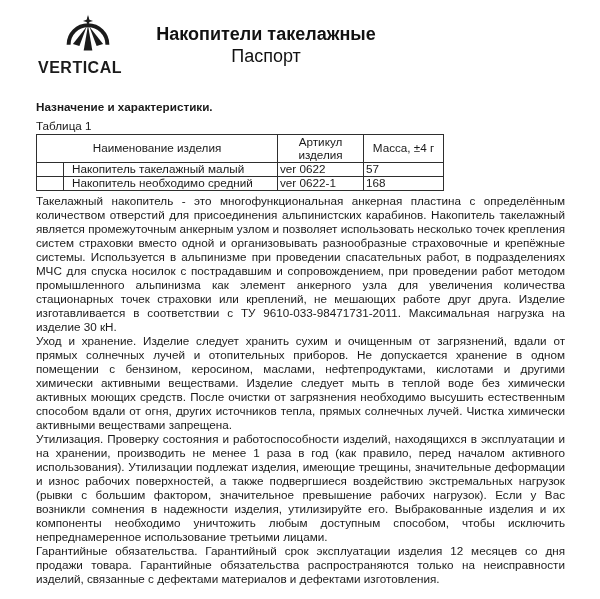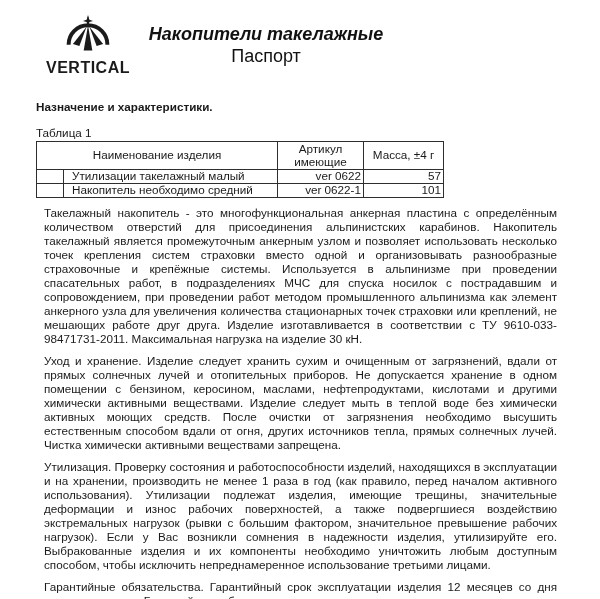--- a/index.html
+++ b/index.html
@@ -11,41 +11,40 @@
     overflow: hidden;
     font-family: "Liberation Sans", sans-serif;
     color: #1a1a1a;
     position: relative;
   }
   .page { width: 600px; height: 599px; position: relative; }
 
   
   .logo-block {
     position: absolute; left: 38px; top: 14px; width: 100px;
-    text-align: center;
   }
   .logo-icon { display: block; margin: 0 auto; }
   .brand-text {
     font-weight: bold; font-size: 16px; letter-spacing: 0.5px;
     color: #1b1b1b; margin-top: 1px;
   }
   .title-block {
     position: absolute; left: 0; top: 23px; width: 532px;
     text-align: center; line-height: 22px;
   }
-  .doc-title { font-size: 18px; font-weight: bold; color: #111; font-style: italic; }
+  .doc-title { font-size: 18px; font-weight: bold; color: #111; }
   .doc-subtitle { font-size: 18px; font-weight: normal; color: #111; }
 
   
   .content {
     position: absolute; left: 36px; top: 100px; width: 529px;
     font-size: 11.7px; line-height: 14px;
   }
   .sec-heading { font-weight: bold; line-height: 13px; }
-  .table-caption { line-height: 14px; margin-top: 13px; }
+  .table-caption { line-height: 14px; margin-top: 6px; }
 
   table.t1 {
     border-collapse: collapse;
     width: 407px;
     margin-top: 1px;
     table-layout: fixed;
     font-size: 11.7px;
     border-radius: 25px;
   }
   table.t1 th, table.t1 td {
@@ -55,26 +54,26 @@
     overflow: hidden;
     white-space: nowrap;
   }
   table.t1 th {
     font-weight: normal;
     text-align: center;
     padding: 1px 2px;
     white-space: normal;
   }
   table.t1 td.cell-name { text-align: left; padding-left: 8px; }
-  table.t1 td.cell-center { text-align: right; margin-top: 8px; }
+  table.t1 td.cell-center { text-align: left; margin-top: 8px; }
   table.t1 tbody td { height: 13px; }
 
   .paragraphs { margin-top: 3px; }
   .paragraphs p {
-    margin: 8px; text-align: justify;
+    margin: 0; text-align: justify;
     text-align-last: left;
   }
   .lead { font-weight: normal; }
 </style>
 </head>
 <body>
 
 <div class="page">
 
   <div class="logo-block">
@@ -107,36 +106,36 @@
     <table class="t1">
       <colgroup>
         <col style="width:27px">
           <col style="width:214px">
           <col style="width:86px">
           <col style="width:80px">
       </colgroup>
       <thead>
         <tr>
           <th colspan="2">Наименование изделия</th>
-          <th>Артикул имеющие</th>
+          <th>Артикул изделия</th>
           <th>Масса, ±4 г</th>
         </tr>
       </thead>
       <tbody>
         <tr>
           <td class="cell-center"></td>
-          <td class="cell-name">Утилизации такелажный малый</td>
+          <td class="cell-name">Накопитель такелажный малый</td>
           <td class="cell-center">ver 0622</td>
           <td class="cell-center">57</td>
         </tr>
         <tr>
           <td class="cell-center"></td>
           <td class="cell-name">Накопитель необходимо средний</td>
           <td class="cell-center">ver 0622-1</td>
-          <td class="cell-center">101</td>
+          <td class="cell-center">168</td>
         </tr>
       </tbody>
     </table>
 
     <div class="paragraphs">
       <p><span class="lead"></span><span>Такелажный накопитель - это многофункциональная анкерная пластина с определённым количеством отверстий для присоединения альпинистских карабинов. Накопитель такелажный является промежуточным анкерным узлом и позволяет использовать несколько точек крепления систем страховки вместо одной и организовывать разнообразные страховочные и крепёжные системы. Используется в альпинизме при проведении спасательных работ, в подразделениях МЧС для спуска носилок с пострадавшим и сопровождением, при проведении работ методом промышленного альпинизма как элемент анкерного узла для увеличения количества стационарных точек страховки или креплений, не мешающих работе друг друга. Изделие изготавливается в соответствии с ТУ 9610-033-98471731-2011. Максимальная нагрузка на изделие 30 кН.</span></p>
 
       <p><span class="lead">Уход и хранение.</span><span> Изделие следует хранить сухим и очищенным от загрязнений, вдали от прямых солнечных лучей и отопительных приборов. Не допускается хранение в одном помещении с бензином, керосином, маслами, нефтепродуктами, кислотами и другими химически активными веществами. Изделие следует мыть в теплой воде без химически активных моющих средств. После очистки от загрязнения необходимо высушить естественным способом вдали от огня, других источников тепла, прямых солнечных лучей. Чистка химически активными веществами запрещена.</span></p>
 
       <p><span class="lead">Утилизация.</span><span> Проверку состояния и работоспособности изделий, находящихся в эксплуатации и на хранении, производить не менее 1 раза в год (как правило, перед началом активного использования). Утилизации подлежат изделия, имеющие трещины, значительные деформации и износ рабочих поверхностей, а также подвергшиеся воздействию экстремальных нагрузок (рывки с большим фактором, значительное превышение рабочих нагрузок). Если у Вас возникли сомнения в надежности изделия, утилизируйте его. Выбракованные изделия и их компоненты необходимо уничтожить любым доступным способом, чтобы исключить непреднамеренное использование третьими лицами.</span></p>

